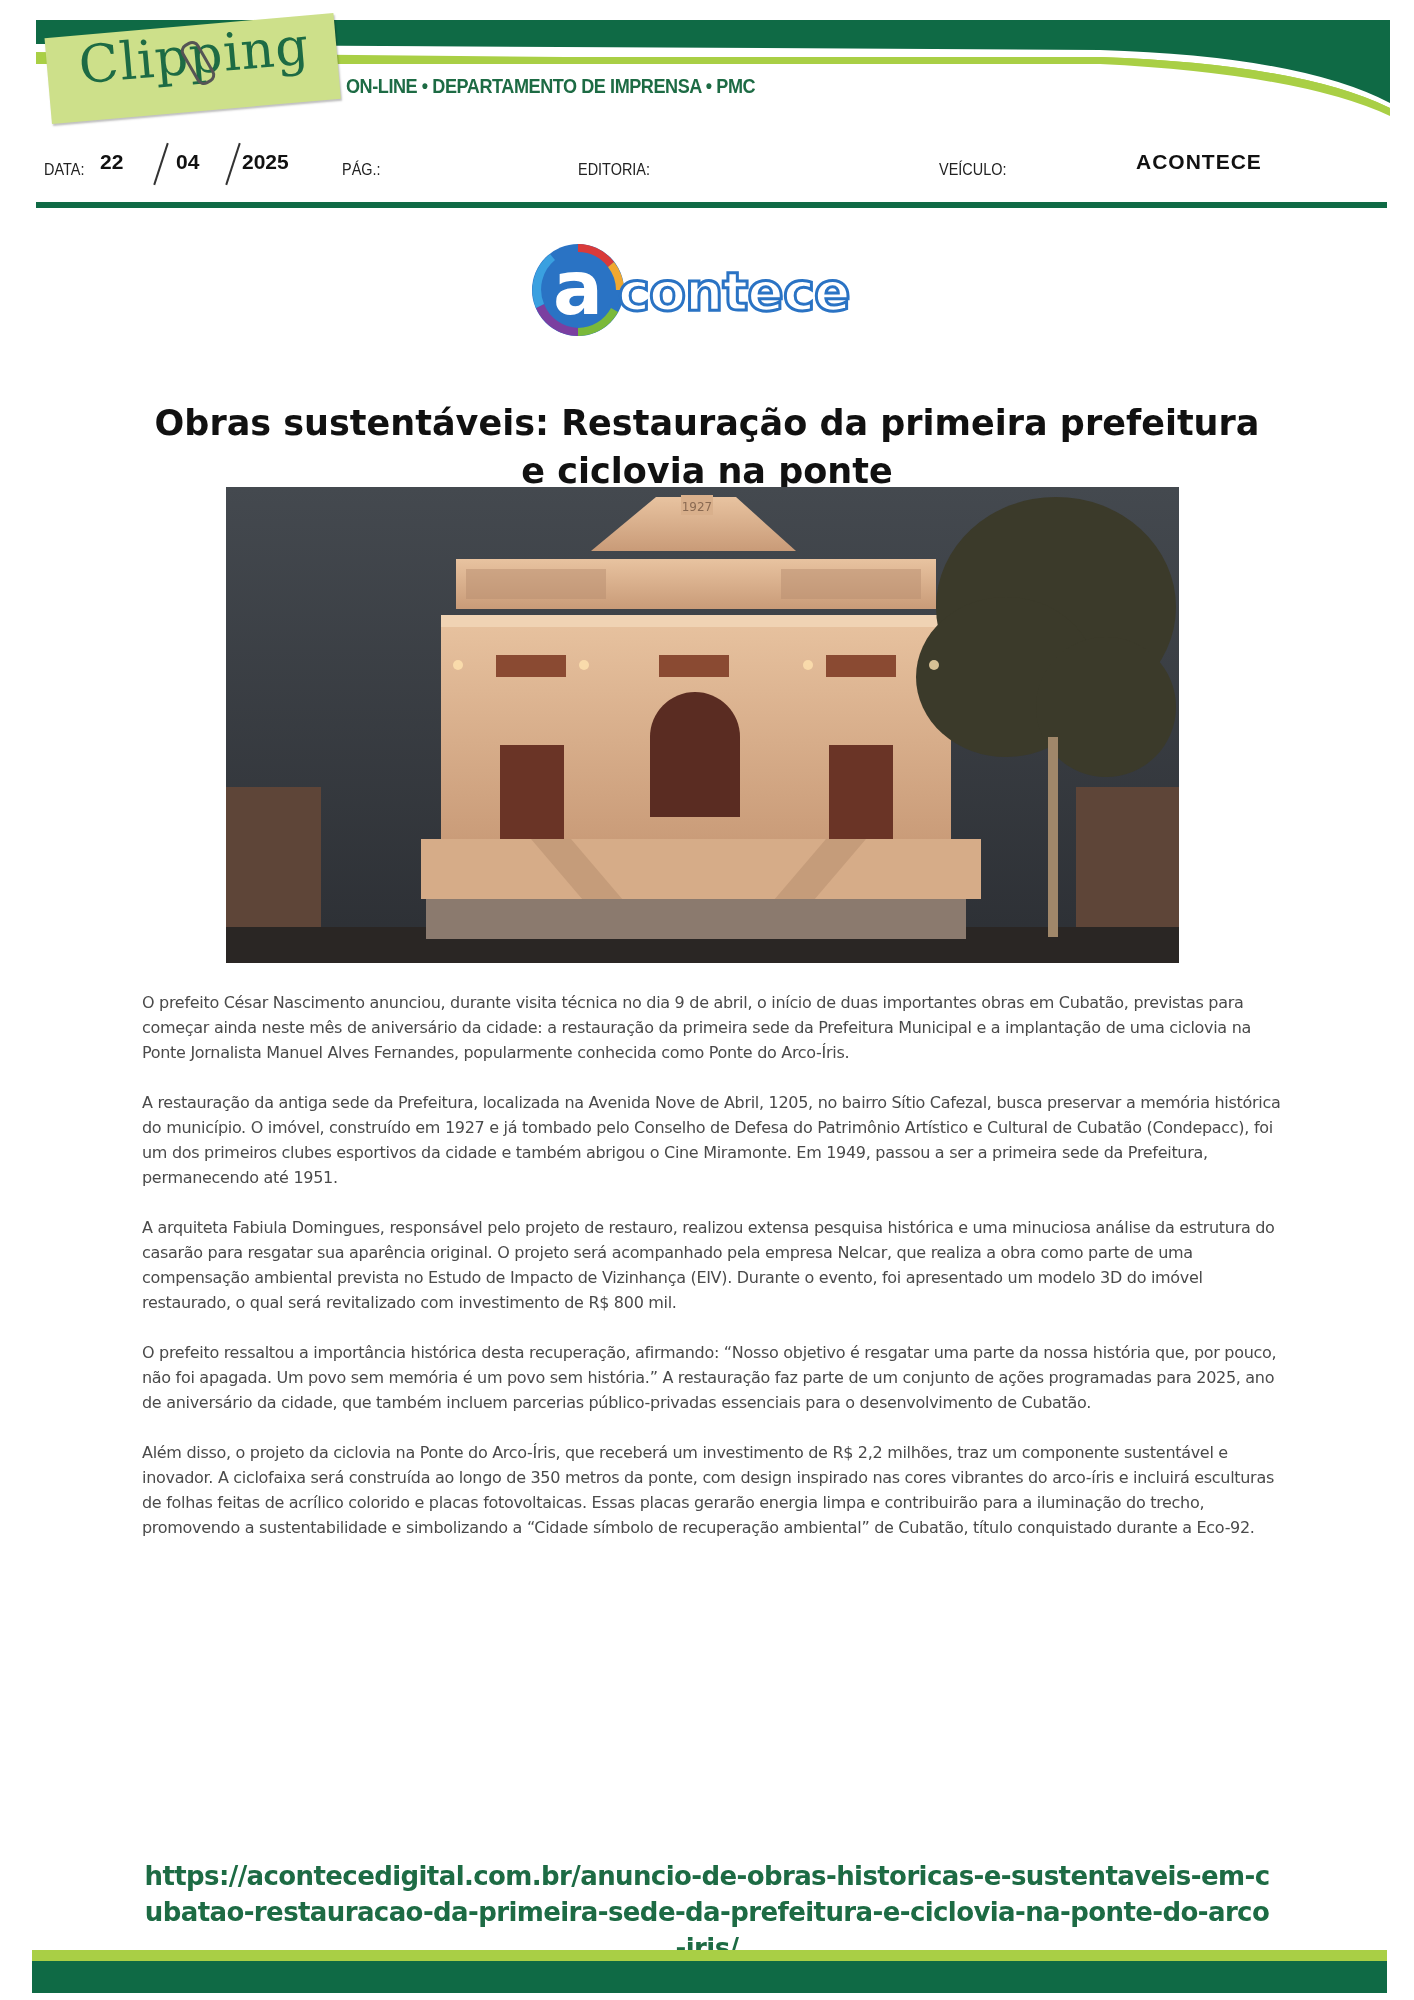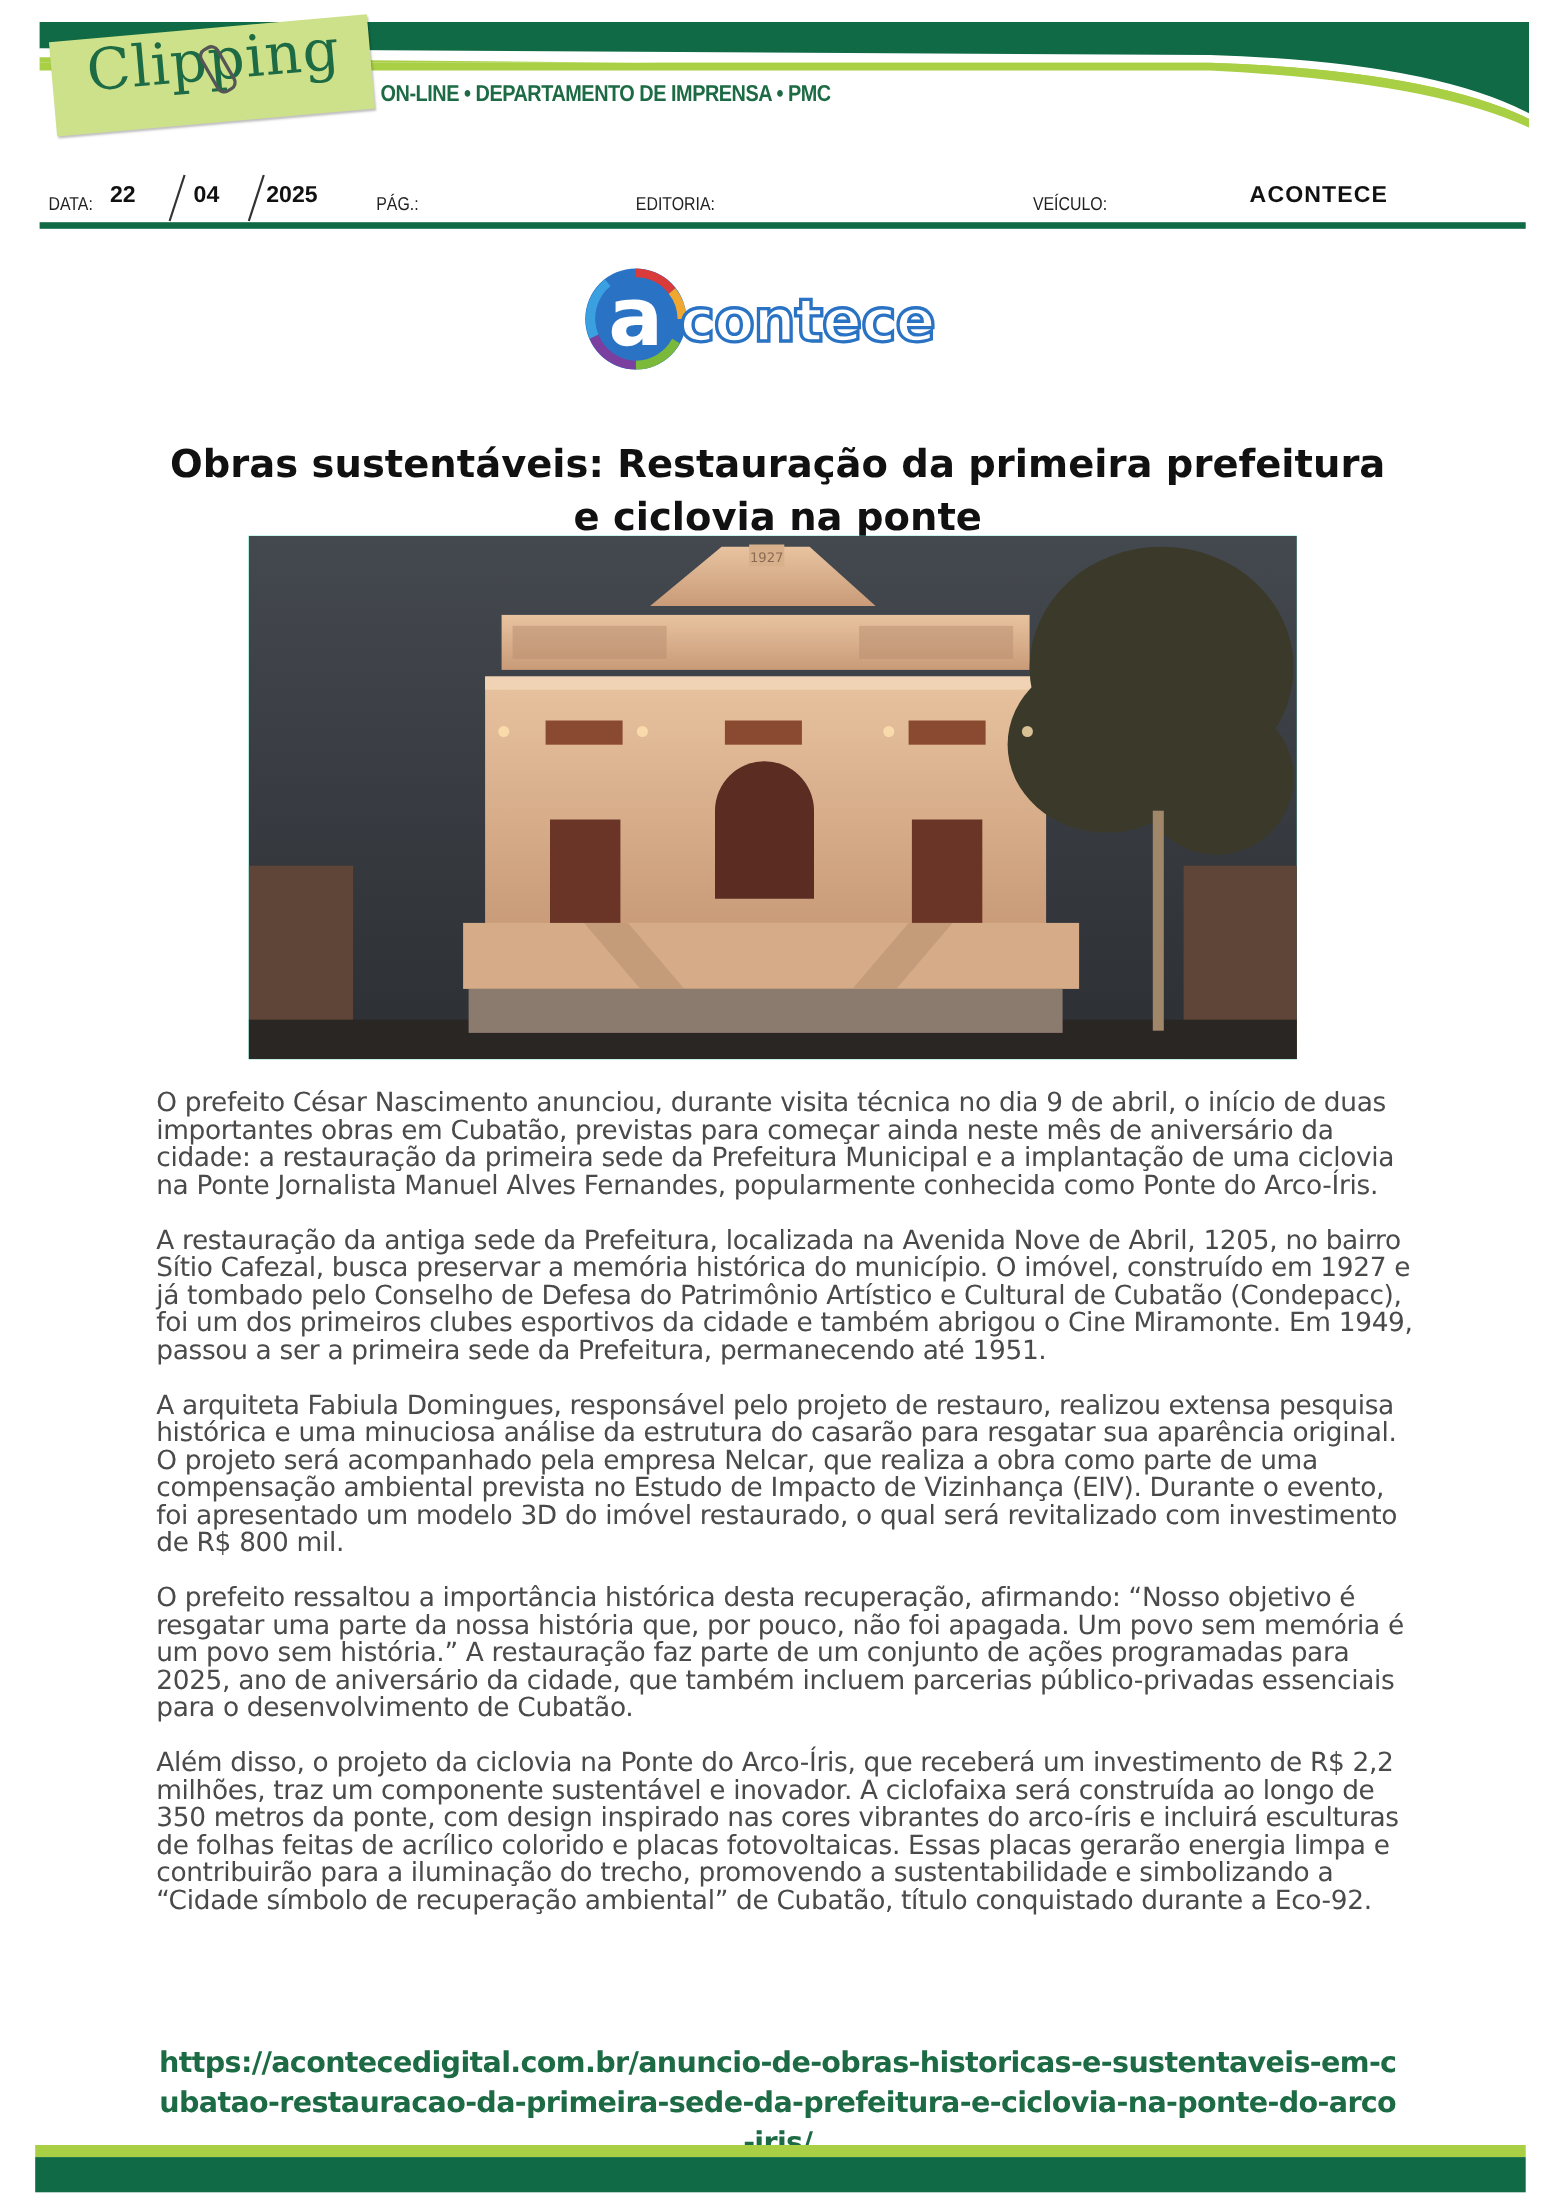--- a/index.html
+++ b/index.html
@@ -4,33 +4,33 @@
 <style>
   html, body { margin: 0; padding: 0; background: #ffffff; }
   body { width: 1414px; height: 2000px; position: relative; overflow: hidden; font-family: "Liberation Sans", sans-serif; }
 
   .header-bars { position: absolute; left: 0; top: 0; width: 1414px; height: 130px; }
   .clip-label { position: absolute; left: 52px; top: 38px; width: 290px; height: 86px; background: #cde08a; transform: rotate(-5deg); transform-origin: left bottom; box-shadow: 1px 2px 2px rgba(0,0,0,0.25); }
   .clip-text { position: absolute; left: 32px; top: 0px; font-family: "DejaVu Serif", serif; font-size: 52px; color: #1d6b44; letter-spacing: 1px; }
   .paperclip { position: absolute; left: 188px; top: 40px; width: 14px; height: 40px; border: 3px solid #555; border-radius: 8px; transform: rotate(-30deg); }
   .dept-line { position: absolute; left: 346px; top: 74px; font-family: "Liberation Sans", sans-serif; font-weight: bold; font-size: 21px; color: #1d6b44; letter-spacing: -0.5px; transform: scaleX(0.86); transform-origin: left center; white-space: nowrap; }
 
-  .meta-row { position: absolute; left: 44px; top: 160px; width: 1340px; height: 44px; }
+  .meta-row { position: absolute; left: 44px; top: 144px; width: 1340px; height: 44px; }
   .meta-label { position: absolute; top: 16px; font-size: 17px; color: #222; transform: scaleX(0.85); transform-origin: left center; }
   .meta-value { position: absolute; top: 6px; font-size: 21px; font-weight: bold; color: #111; }
   .slash { position: absolute; top: -2px; width: 2px; height: 44px; background: #333; transform: rotate(18deg); }
   .meta-rule { position: absolute; left: 36px; top: 202px; width: 1351px; height: 6px; background: #0f6a45; }
 
   .logo { position: absolute; left: 530px; top: 240px; width: 360px; height: 100px; }
 
   .title { position: absolute; left: 140px; top: 376px; width: 1134px; text-align: center; font-family: "DejaVu Sans", sans-serif; font-weight: bold; font-size: 35px; line-height: 48px; color: #111; }
 
   .hero { position: absolute; left: 226px; top: 487px; width: 953px; height: 476px; overflow: hidden; background: #5eead4; }
 
-  .article { position: absolute; left: 142px; top: 990px; width: 1150px; font-family: "DejaVu Sans", sans-serif; font-size: 24px; line-height: 25px; color: #4a4a4a; letter-spacing: -0.3px; }
+  .article { position: absolute; left: 142px; top: 990px; width: 1150px; font-family: "DejaVu Sans", sans-serif; font-size: 16px; line-height: 25px; color: #4a4a4a; letter-spacing: -0.3px; }
   .article p { margin: 0 0 25px 0; }
 
   .source-url { position: absolute; left: 140px; top: 1858px; width: 1134px; text-align: center; font-family: "DejaVu Sans", sans-serif; font-weight: bold; font-size: 26px; line-height: 36px; color: #1d6b44; letter-spacing: -0.6px; word-break: break-all; }
 
   .footer-light { position: absolute; left: 32px; top: 1950px; width: 1355px; height: 11px; background: #a9cf45; }
   .footer-dark { position: absolute; left: 32px; top: 1961px; width: 1355px; height: 32px; background: #0f6a45; }
 </style>
 </head>
 <body>
 

